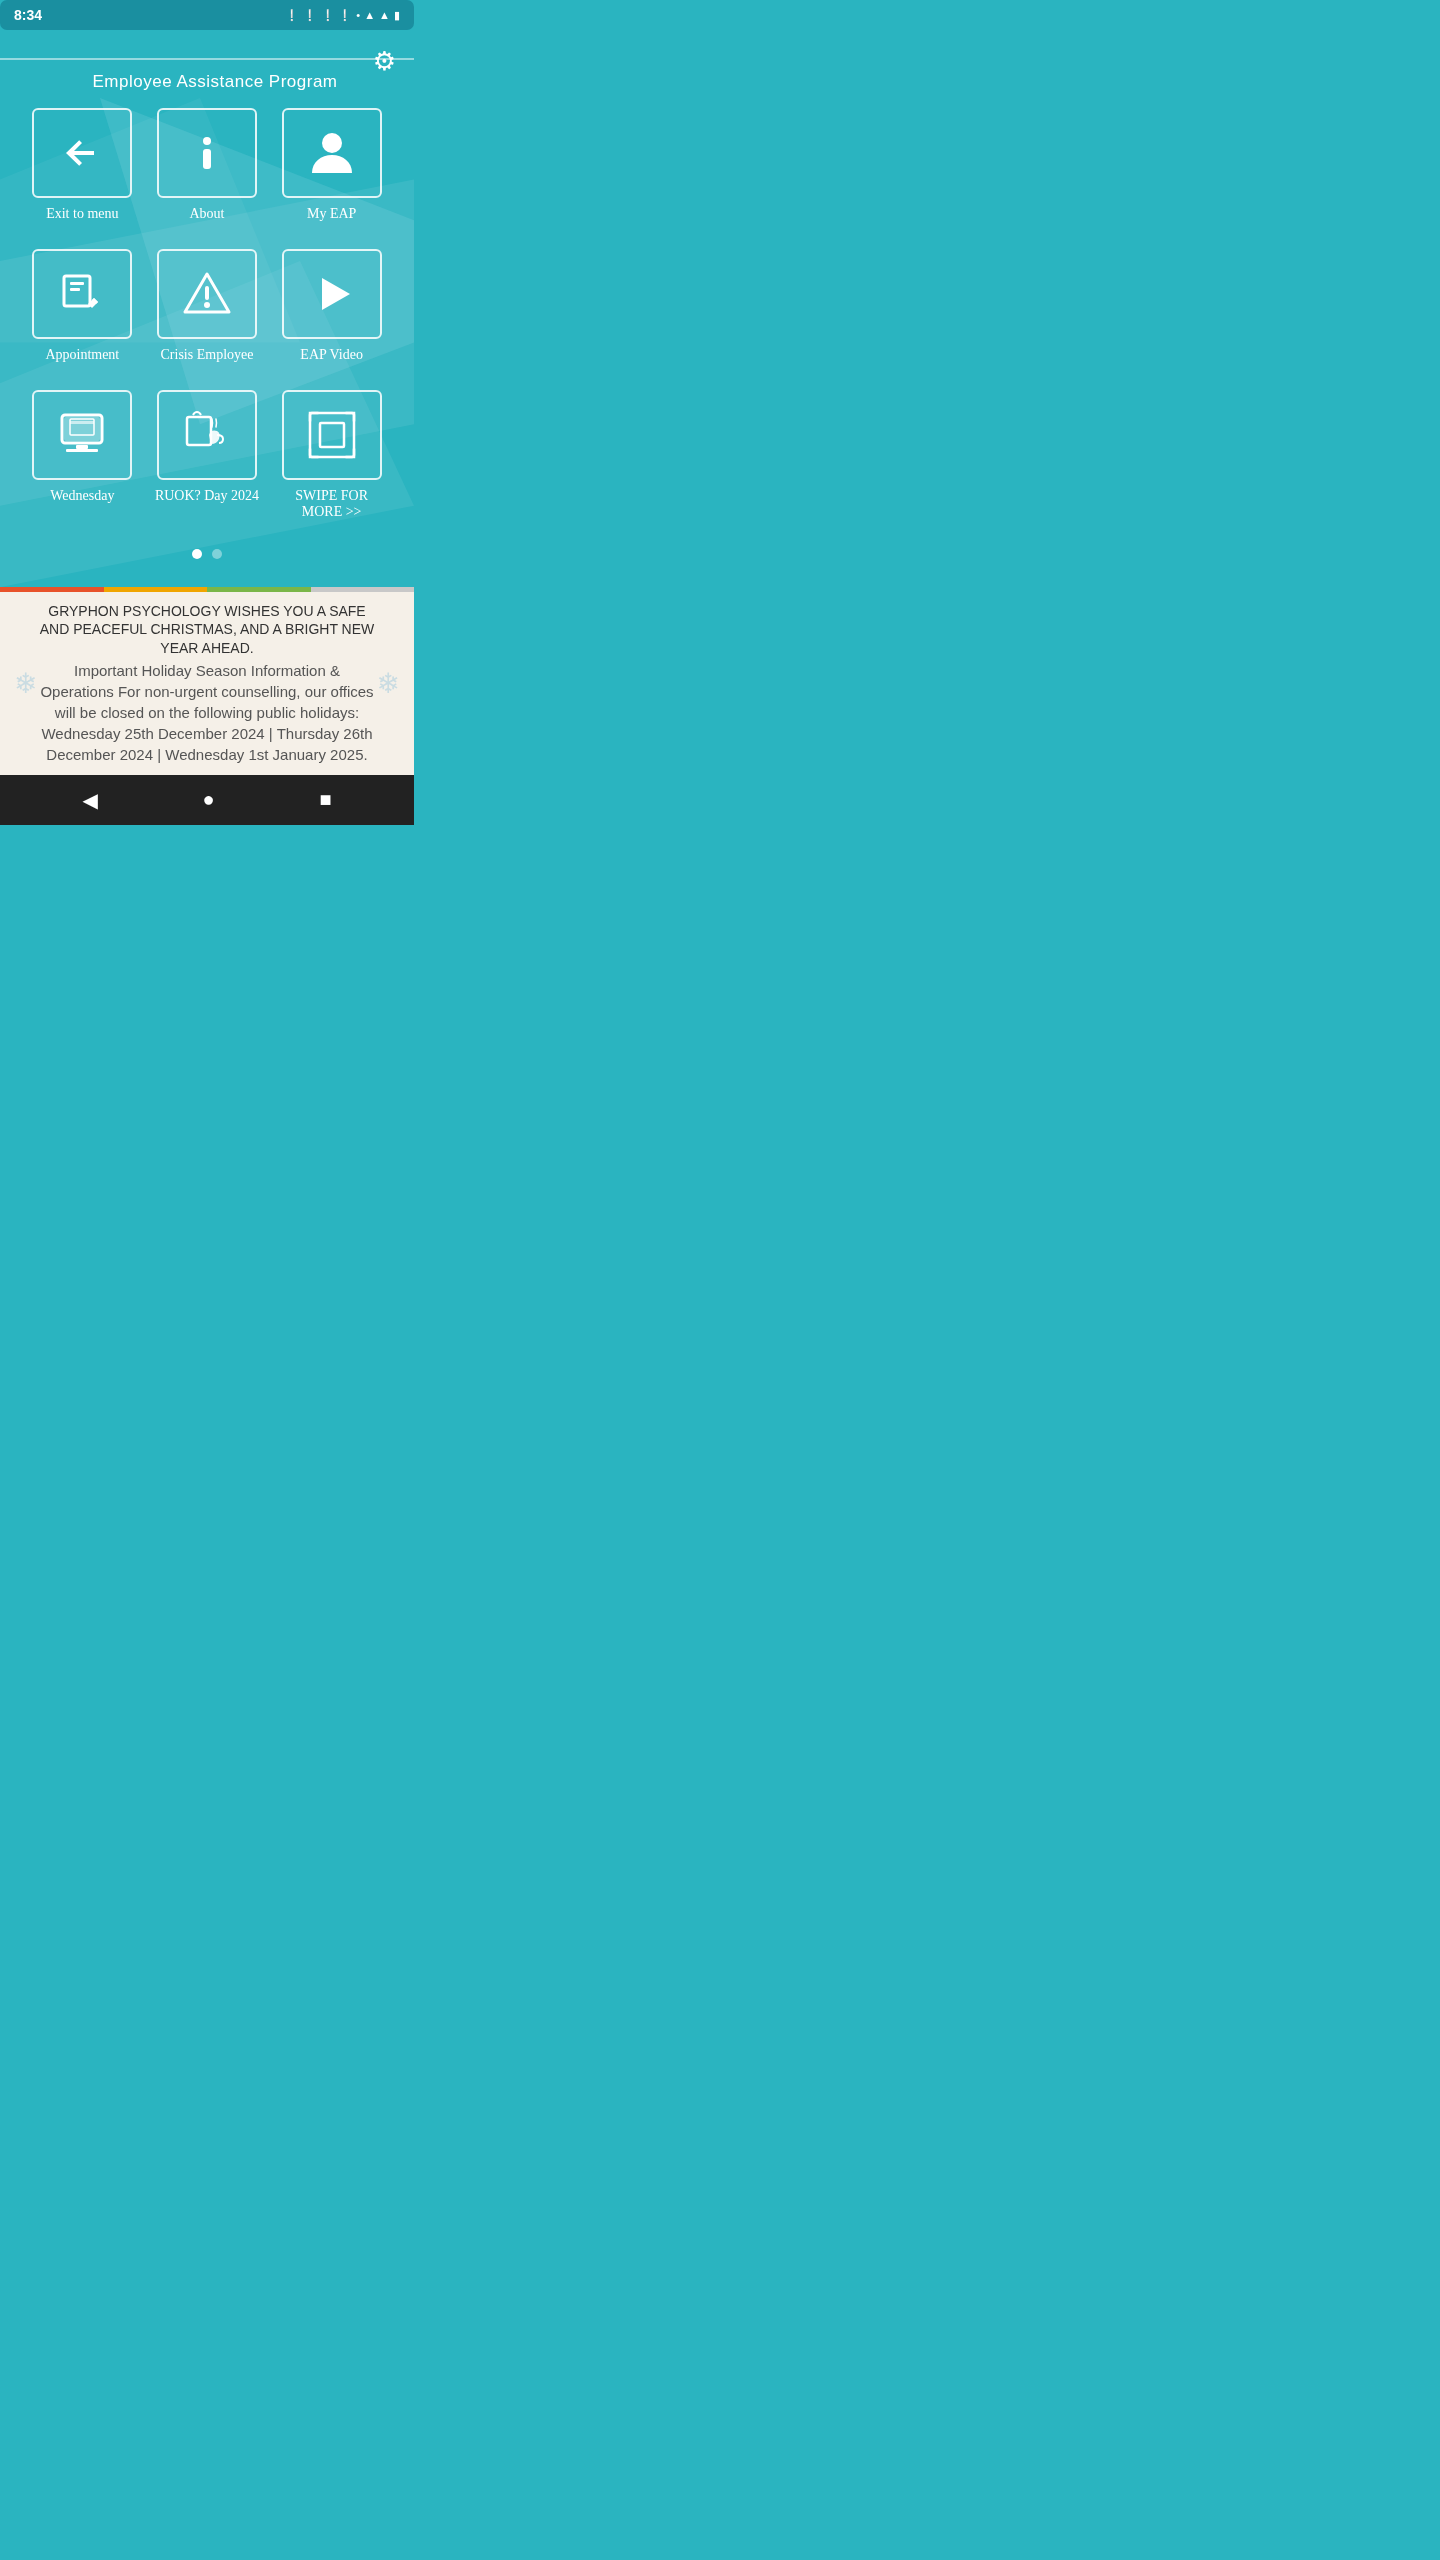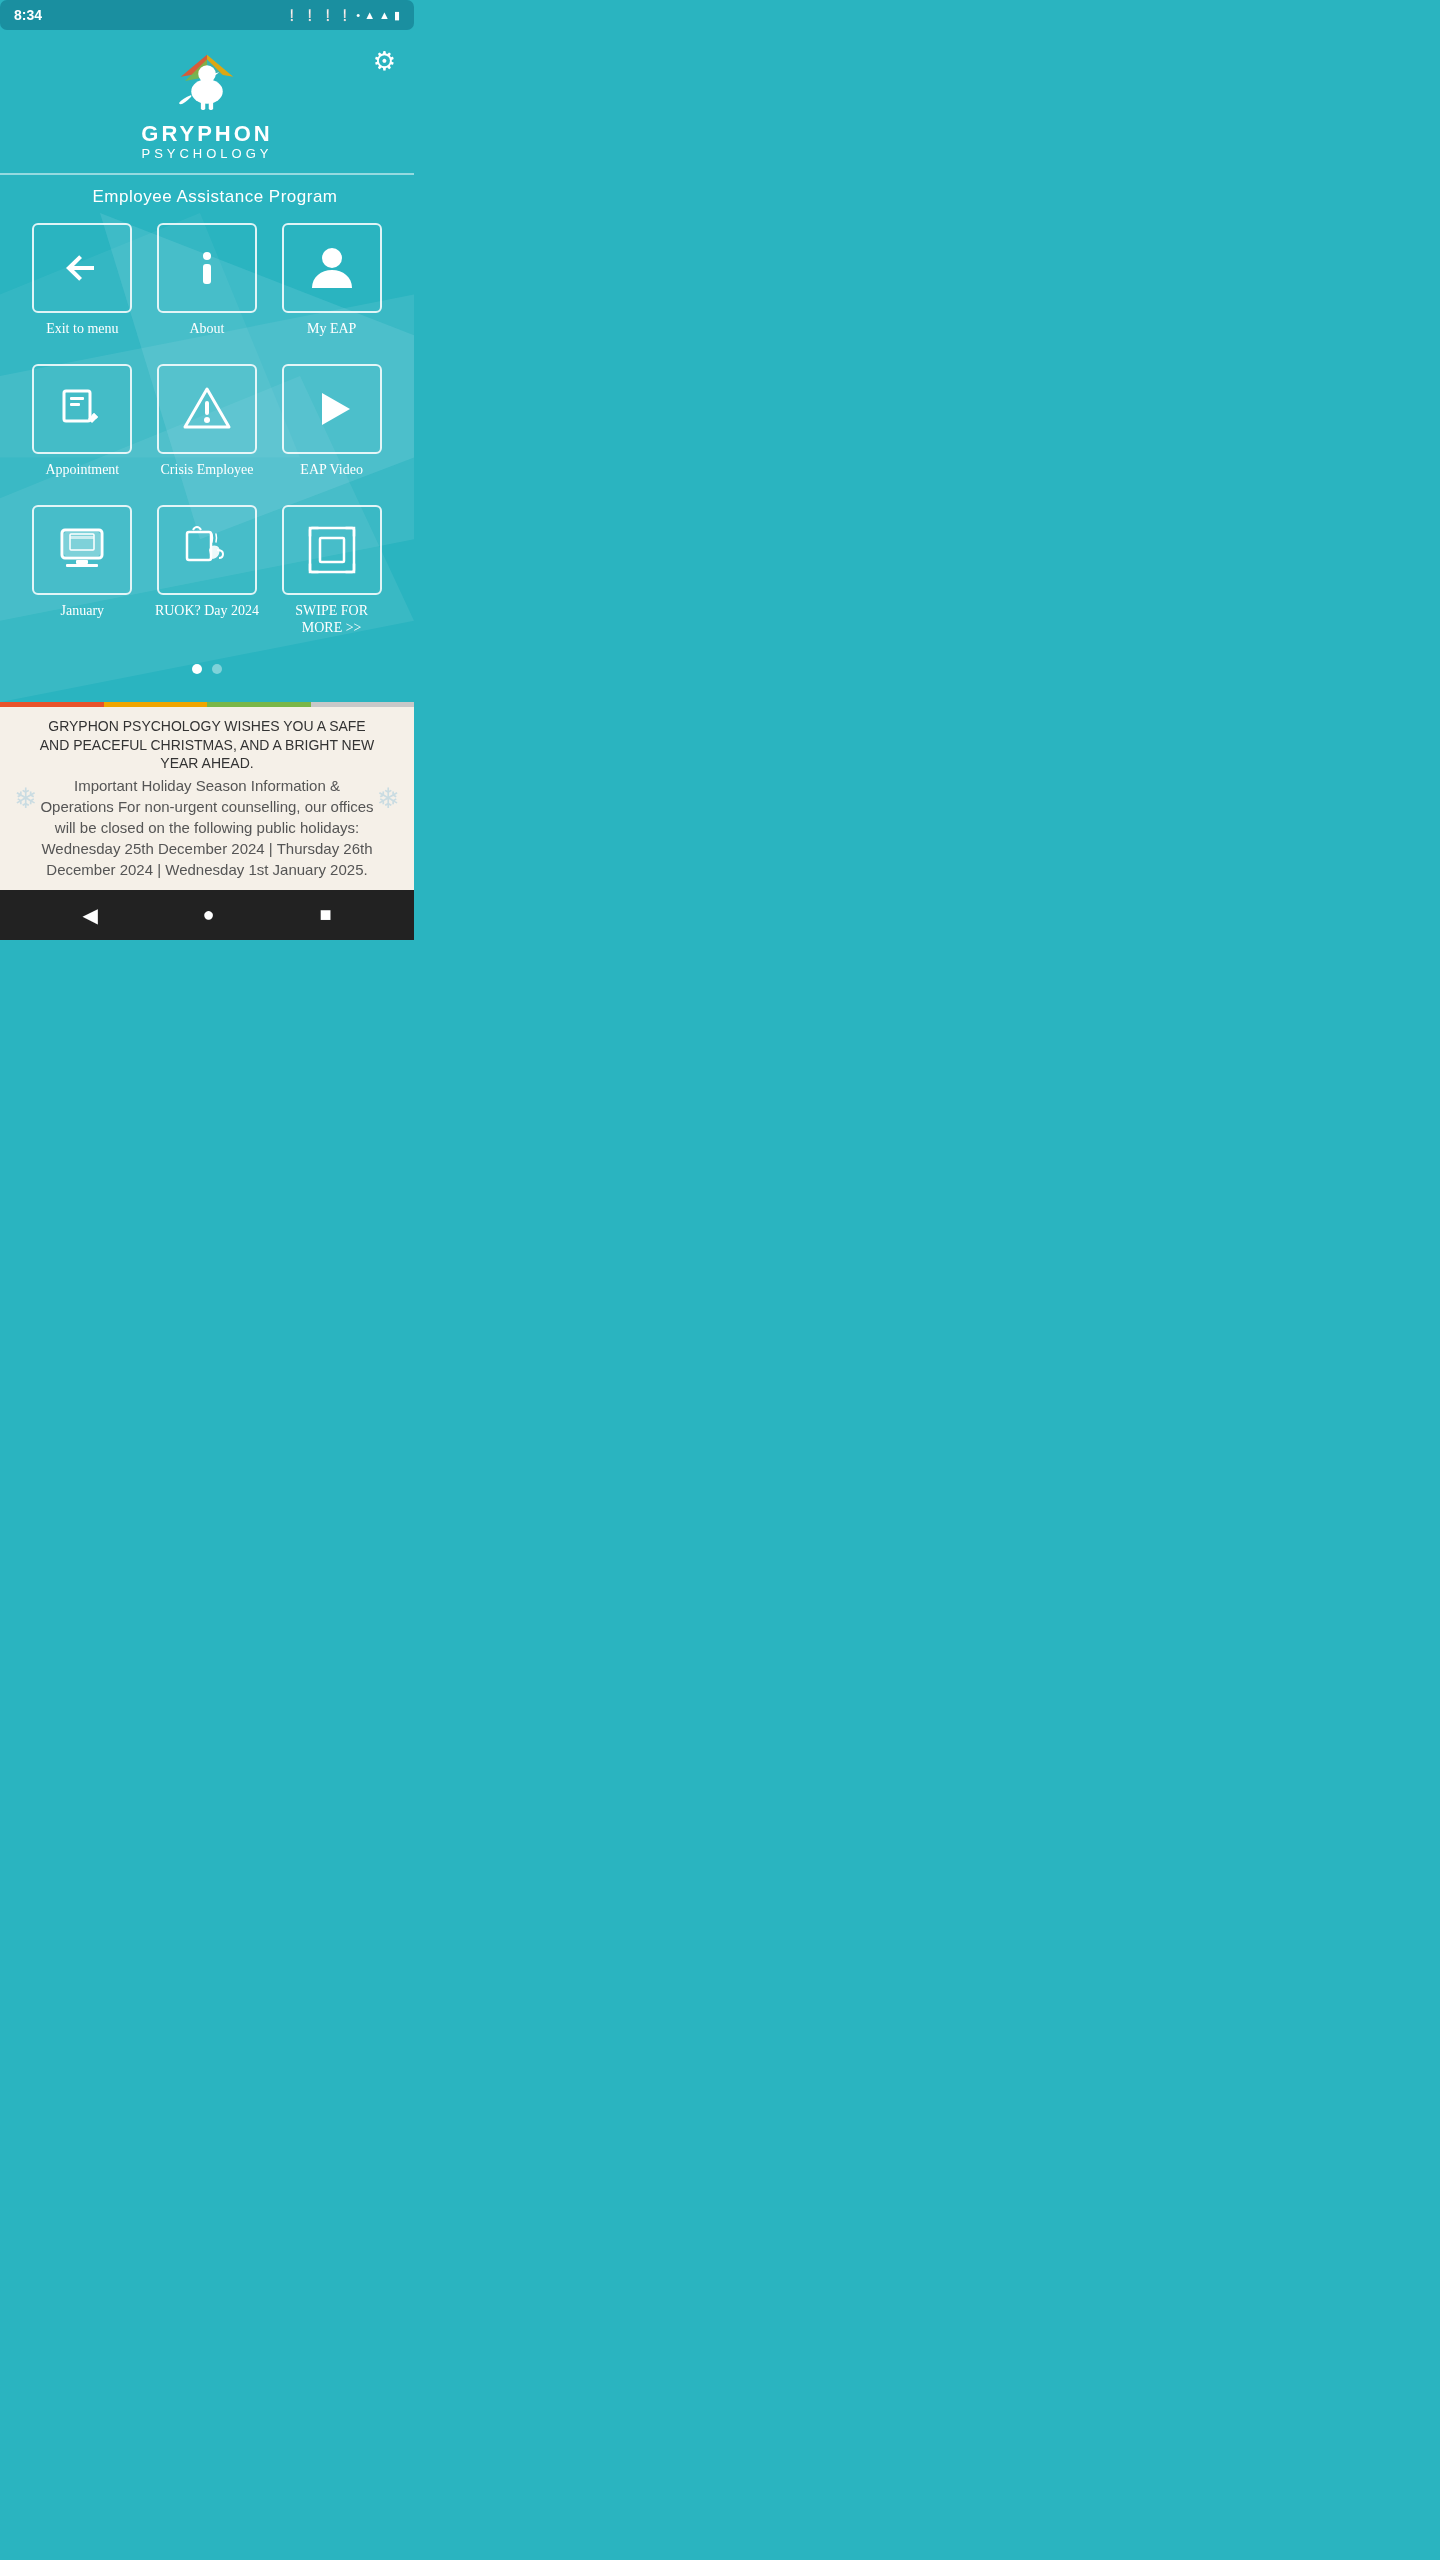--- a/index.html
+++ b/index.html
@@ -255,43 +255,20 @@
     <span class="icon-item">▲</span>
     <span class="icon-item">▲</span>
     <span class="icon-item">▮</span>
   </div>
 </div>
 
 <div class="header">
   <div class="settings-icon" title="Settings">
     ⚙
   </div>
-  <div class="logo-area">
-
-    <svg class="logo-svg" viewBox="0 0 100 80">
-
-      <polygon points="50,10 20,35 50,30" fill="#e8522a" opacity="0.9"></polygon>
-      <polygon points="50,10 80,35 50,30" fill="#f0a500" opacity="0.9"></polygon>
-      <polygon points="50,15 25,40 50,35" fill="#7ab648" opacity="0.9"></polygon>
-      <polygon points="50,15 75,40 50,35" fill="#2ab4c0" opacity="0.9"></polygon>
-
-      <ellipse cx="50" cy="52" rx="18" ry="14" fill="white"></ellipse>
-
-      <circle cx="50" cy="32" r="10" fill="white"></circle>
-
-      <polygon points="56,32 64,30 56,36" fill="white"></polygon>
-
-      <path d="M32,58 Q20,70 18,65 Q22,60 32,56" fill="white"></path>
-
-      <rect x="43" y="63" width="5" height="10" fill="white" rx="2"></rect>
-      <rect x="52" y="63" width="5" height="10" fill="white" rx="2"></rect>
-    </svg>
-    <div class="brand-name">GRYPHON</div>
-    <div class="brand-sub">PSYCHOLOGY</div>
-  </div>
 </div>
 
 <div class="divider"></div>
 
 <div class="subtitle-bar">
   <span>Employee Assistance Program</span>
 </div>
 
 <div class="main-content">
 
@@ -382,21 +359,21 @@
       <div class="grid-icon-box">
         <svg viewBox="0 0 52 52">
           <rect x="6" y="6" width="40" height="28" rx="3" fill="none" stroke="white" stroke-width="3"></rect>
           <rect x="8" y="8" width="36" height="24" rx="2" fill="white" opacity="0.3"></rect>
           <rect x="14" y="10" width="24" height="16" rx="1" fill="none" stroke="white" stroke-width="1.5"></rect>
           <rect x="14" y="12" width="24" height="3" rx="0.5" fill="white" opacity="0.6"></rect>
           <rect x="20" y="36" width="12" height="4" rx="1" fill="white"></rect>
           <rect x="10" y="40" width="32" height="3" rx="1" fill="white"></rect>
         </svg>
       </div>
-      <span class="grid-label">January</span>
+      <span class="grid-label">Wednesday</span>
     </div>
 
     <div class="grid-item">
       <div class="grid-icon-box">
         <svg viewBox="0 0 52 52">
 
           <rect x="6" y="8" width="24" height="28" rx="2" fill="none" stroke="white" stroke-width="2.5"></rect>
           <path d="M12 6 C14 2 18 2 20 6" fill="none" stroke="white" stroke-width="2"></path>
 
           <path d="M28 26 Q30 20 36 22 Q40 24 38 30 Q36 35 30 35 Z" fill="white" opacity="0.9"></path>

